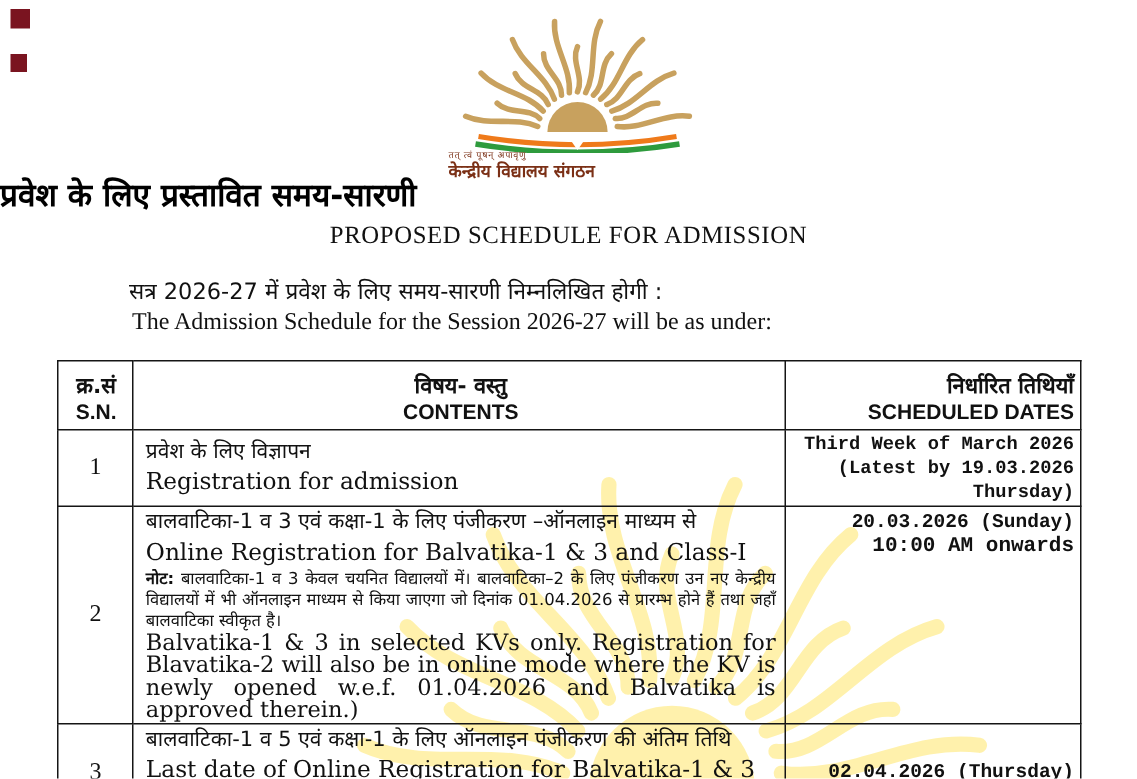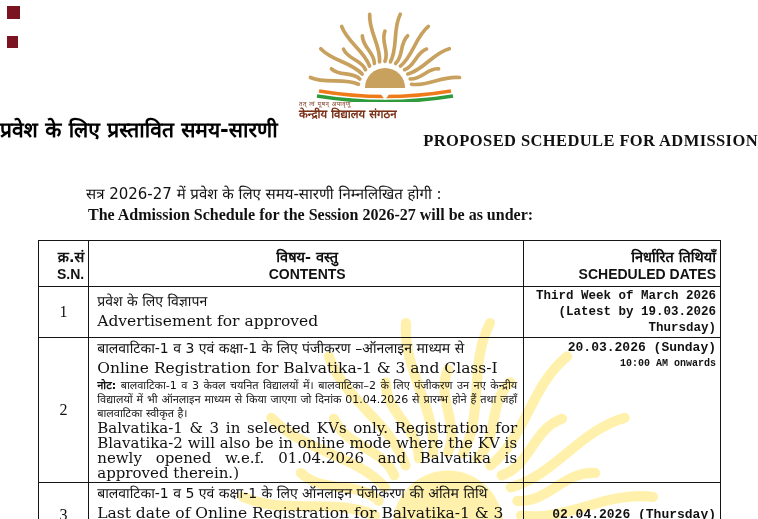--- a/index.html
+++ b/index.html
@@ -14,36 +14,36 @@
   #red-mark-2{left:7px;top:36px;width:11px;height:12px;}
 
   
   .logo{left:299px;top:6px;width:172px;height:112px;text-align:left;}
   .logo svg{display:block;margin:0 auto;}
   .logo .motto{font-size:6px;line-height:6px;color:#7b3016;letter-spacing:.5px;margin-top:-1px;}
   .logo .caption{font-size:11.5px;line-height:13px;font-weight:bold;color:#7b3016;margin-top:1px;}
 
   
   .title-hi{left:0;top:115px;width:758px;text-align:left;font-size:21px;font-weight:bold;color:#000;}
-  .title-en{left:0;top:131px;width:758px;text-align:right;font-size:16.5px;font-weight:bold;letter-spacing:.4px;}
+  .title-en{left:0;top:147px;width:758px;text-align:center;font-size:16.5px;font-weight:normal;letter-spacing:.4px;}
   .intro-hi{left:86px;top:183px;width:640px;font-size:15px;}
-  .intro-en{left:88px;top:206px;width:660px;font-size:16px;font-weight:bold;}
+  .intro-en{left:88px;top:206px;width:660px;font-size:16px;font-weight:normal;}
 
   
   .watermark{left:218px;top:298px;width:460px;height:230px;opacity:.5;z-index:0;pointer-events:none;}
 
   
   table.sched{position:absolute;left:38px;top:240px;width:683px;border-collapse:collapse;
               table-layout:fixed;z-index:1;background:transparent;}
   table.sched td,table.sched th{border:1.6px solid #151515;padding:1px 4px;background:transparent;
               font-weight:normal;vertical-align:middle;overflow:hidden;}
   .c-sn{width:50px;text-align:center;}
   .c-content{width:433px;text-align:left;padding-left:8px !important;padding-right:6px !important;}
   .c-date{width:196px;text-align:right;}
-  th.c-sn{text-align:right;padding-left:5px !important;}
+  th.c-sn{text-align:center;padding-left:5px !important;}
   .hdr-hi{font-size:14.5px;font-weight:bold;}
   .hdr-en{font-size:14px;font-weight:bold;font-family:Liberation Sans, sans-serif;}
   .sn-num{font-size:16px;}
   .row-hi{font-size:14px;line-height:19px;}
   .row-en-lg{font-size:15.5px;line-height:21px;font-family:"DejaVu Serif","Liberation Serif",serif;}
   .note-hi{font-size:11px;line-height:14px;text-align:justify;}
   .note-en{font-size:15px;line-height:15px;text-align:justify;font-family:"DejaVu Serif","Liberation Serif",serif;}
   .note-inline{font-size:11.5px;}
   .date-b{font-size:12.5px;line-height:16px;font-weight:bold;font-family:Liberation Mono, monospace;}
   .vtop{vertical-align:top !important;padding-top:2px !important;}
@@ -125,40 +125,40 @@
     <th class="c-date">
       <div class="hdr-hi hi">निर्धारित तिथियाँ</div>
       <div class="hdr-en">SCHEDULED DATES</div>
     </th>
   </tr>
 
   <tr style="height:50px">
     <td class="c-sn sn-num">1</td>
     <td class="c-content">
       <div class="row-hi hi">प्रवेश के लिए विज्ञापन</div>
-      <div class="row-en-lg">Advertisement for approved</div>
+      <div class="row-en-lg">Registration for admission</div>
     </td>
     <td class="c-date">
       <div class="date-b">Third Week of March 2026</div>
       <div class="date-b">(Latest by 19.03.2026</div>
       <div class="date-b">Thursday)</div>
     </td>
   </tr>
 
   <tr style="height:114px">
     <td class="c-sn sn-num">2</td>
     <td class="c-content">
       <div class="row-hi hi">बालवाटिका-1 व 3 एवं कक्षा-1 के लिए पंजीकरण –ऑनलाइन माध्यम से</div>
       <div class="row-en-lg">Online Registration for Balvatika-1 &amp; 3 and Class-I</div>
       <div class="note-hi hi"><b>नोट:</b> <span>बालवाटिका-1 व 3 केवल चयनित विद्यालयों में।  बालवाटिका–2 के लिए पंजीकरण उन नए केन्द्रीय विद्यालयों में भी ऑनलाइन माध्यम से किया जाएगा जो दिनांक 01.04.2026 से प्रारम्भ होने हैं तथा जहाँ बालवाटिका स्वीकृत है।</span></div>
       <div class="note-en">Balvatika-1 &amp; 3 in selected KVs only. Registration for Blavatika-2 will also be in online mode where the KV is newly opened w.e.f. 01.04.2026 and Balvatika is approved therein.)</div>
     </td>
     <td class="c-date vtop">
       <div class="date-b" style="font-size:13px">20.03.2026 (Sunday)</div>
-      <div class="date-b" style="font-size:10px">10:00 AM onwards</div>
+      <div class="date-b" style="font-size:14px">10:00 AM onwards</div>
     </td>
   </tr>
 
   <tr style="height:62px">
     <td class="c-sn sn-num">3</td>
     <td class="c-content">
       <div class="row-hi hi">बालवाटिका-1 व 5 एवं कक्षा-1 के लिए ऑनलाइन पंजीकरण की अंतिम तिथि</div>
       <div>
         <span class="row-en-lg">Last date of Online Registration for Balvatika-1 &amp; 3 and Class-I</span>
         <span class="note-inline hi">(पैरा 2 के अनुसार नोट लागू/Note as per Para-2 applicable)</span>

